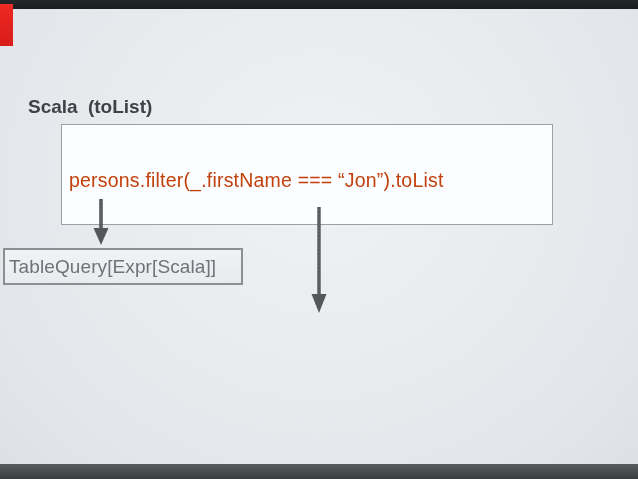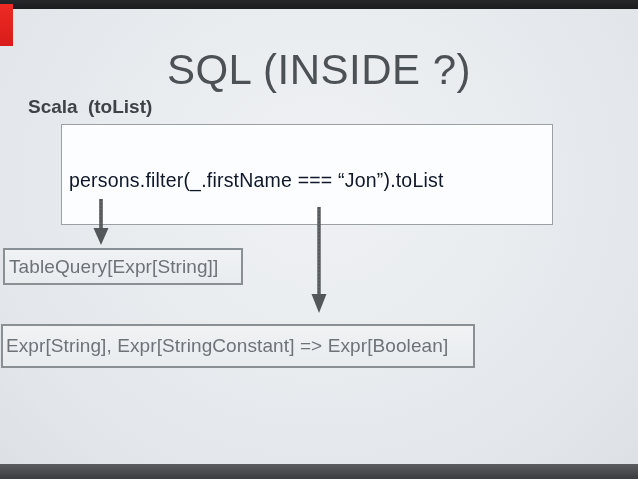--- a/index.html
+++ b/index.html
@@ -42,21 +42,21 @@
   .code-box {
     position: absolute; left: 61px; top: 124px; width: 492px; height: 101px;
     background: #fcfdfe;
     border: 1.5px solid #9aa0a4;
     box-sizing: border-box;
   }
   .code-text {
     position: absolute; left: 7px; top: 44px;
     font-size: 19.5px; font-weight: 400;
     letter-spacing: 0.2px;
-    color: #0f172a;
+    color: #c2410c;
     white-space: nowrap;
   }
   
   .type-box {
     position: absolute;
     background: linear-gradient(180deg, #f0f2f4, #e9ecef);
     border: 2px solid #8b9094;
     box-sizing: border-box;
     display: flex; align-items: center;
     font-size: 19px; font-weight: 400;
@@ -73,43 +73,39 @@
   .arrow-2 { left: 310px; top: 207px; }
 </style>
 </head>
 <body>
 
 <div class="slide-frame">
 
   <div class="bar-top"></div>
   <div class="red-marker"></div>
 
-  <div class="slide-title">SQL (INSIDE ?)</div>
 
   <div class="lang-label">Scala (toList)</div>
 
   <div class="code-box">
     <div class="code-text">persons.filter(_.firstName === “Jon”).toList</div>
   </div>
 
   <svg class="arrow arrow-1" width="18" height="47" viewBox="0 0 18 47">
     <line x1="9" y1="0" x2="9" y2="30" stroke="#54575a" stroke-width="3.6"></line>
     <line x1="9" y1="2" x2="9" y2="29" stroke="#6a6d70" stroke-width="1.2" stroke-dasharray="2,1.5"></line>
     <polygon points="1.5,29 16.5,29 9,46" fill="#54575a"></polygon>
   </svg>
 
   <svg class="arrow arrow-2" width="18" height="107" viewBox="0 0 18 107">
     <line x1="9" y1="0" x2="9" y2="88" stroke="#54575a" stroke-width="3.4"></line>
     <line x1="9" y1="2" x2="9" y2="87" stroke="#6a6d70" stroke-width="1.2" stroke-dasharray="2,1.5"></line>
     <polygon points="1.5,87 16.5,87 9,106" fill="#54575a"></polygon>
   </svg>
 
   <div class="type-box type-box-1">
-    <span>TableQuery[Expr[String]]</span>
+    <span>TableQuery[Expr[Scala]]</span>
   </div>
 
-  <div class="type-box type-box-2">
-    <span>Expr[String], Expr[StringConstant] =&gt; Expr[Boolean]</span>
-  </div>
 
   <div class="bar-bottom"></div>
 
 </div>
 
 </body></html>

